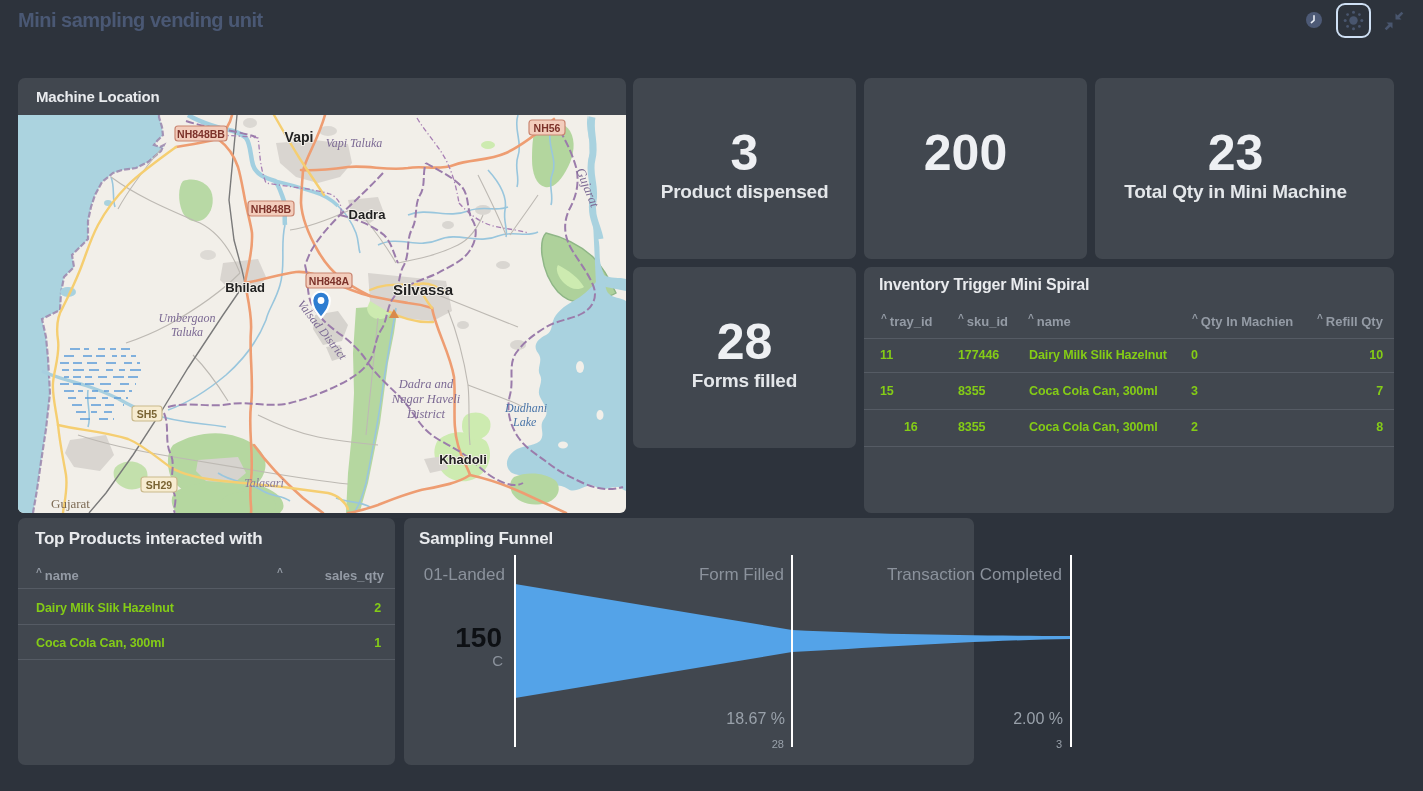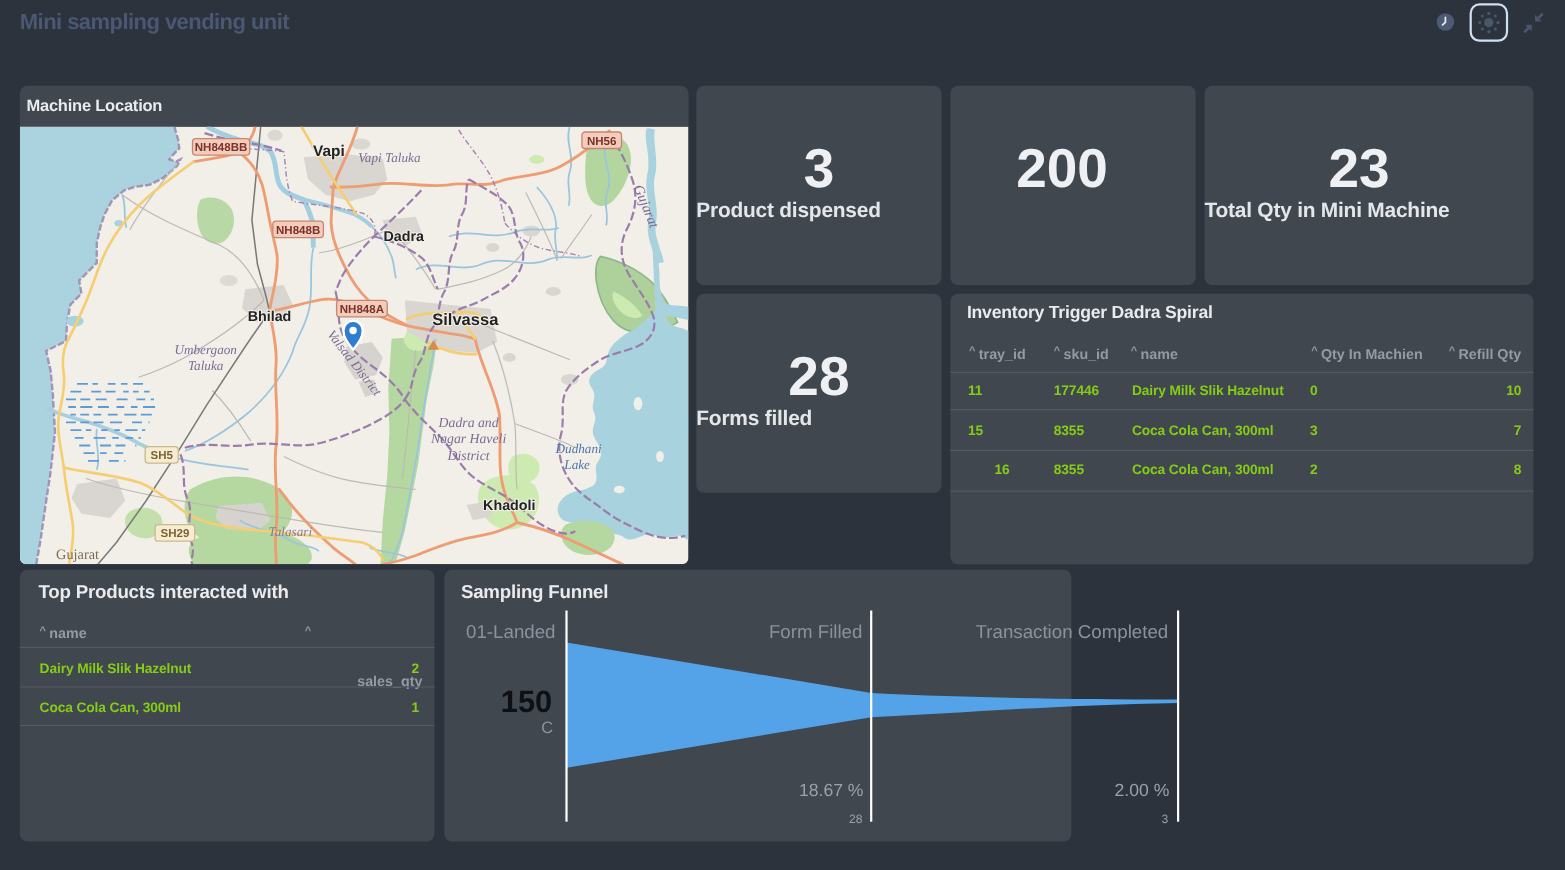--- a/index.html
+++ b/index.html
@@ -1,21 +1,21 @@
 <!DOCTYPE html>
 <html><head>
 <meta charset="utf-8">
 <style>
   * { margin:0; padding:0; box-sizing:border-box; }
   html,body { width:1423px; height:791px; background:#2d333c; font-family:"Liberation Sans", sans-serif; overflow:hidden; }
   .abs { position:absolute; }
   .panel { position:absolute; background:#41474f; border-radius:7px; }
   .ptitle { color:#e9ebee; font-weight:bold; font-size:16px; letter-spacing:-0.2px; }
   .statnum { color:#eef0f3; font-weight:bold; font-size:50px; line-height:1; text-align:center; }
-  .statlbl { color:#e4e7ea; font-weight:bold; font-size:19px; text-align:left; margin-top:3px; line-height:1.2; letter-spacing:-0.2px; }
+  .statlbl { color:#e4e7ea; font-weight:bold; font-size:19px; text-align:center; margin-top:3px; line-height:1.2; letter-spacing:-0.2px; }
   .thead { color:#949ba5; font-size:13px; font-weight:bold; }
   .tcell { color:#84cc16; font-size:12.5px; font-weight:bold; letter-spacing:-0.1px; }
   .caret { color:#949ba5; font-size:10px; font-weight:bold; position:relative; top:-4px; margin-right:3px; }
   .hr { position:absolute; left:0; right:0; height:1px; background:#555b64; }
 </style>
 </head>
 <body>
 
 <div class="abs" style="left:18px; top:9px; font-size:20px; font-weight:bold; color:#4a5874; letter-spacing:-0.5px;">Mini sampling vending unit</div>
 
@@ -42,21 +42,21 @@
 <div class="abs" style="left:1384px; top:11px; width:20px; height:20px;">
   <svg width="20" height="20" viewBox="0 0 20 20">
     <g fill="#49566e">
       <path d="M11.5 8.5 L11.5 2.5 L13.6 4.6 L17.5 0.7 L19.3 2.5 L15.4 6.4 L17.5 8.5 Z"></path>
       <path d="M8.5 11.5 L8.5 17.5 L6.4 15.4 L2.5 19.3 L0.7 17.5 L4.6 13.6 L2.5 11.5 Z"></path>
     </g>
   </svg>
 </div>
 
 <div class="panel" style="left:18px; top:78px; width:608px; height:435px;">
-  <div class="ptitle" style="position:absolute; left:6px; top:10px; font-size:15px;">Machine Location</div>
+  <div class="ptitle" style="position:absolute; left:18px; top:10px; font-size:15px;">Machine Location</div>
   <div class="abs" style="left:0; top:37px; width:608px; height:398px; overflow:hidden; border-radius:0 0 6px 6px;">
 <svg id="mapsvg" width="608" height="398" viewBox="0 0 608 398">
 <rect width="608" height="398" fill="#f2efe9"></rect>
 <path d="M141,0 L141,2 L144,12 L145,20 L139,26 L136,30 L142,32 L146,30 L143,36 L130,47 L118,53 L104,55 L95,58 L84,67 L77,80 L73,92 L70,106 L70,124 L58,136 L54,140 L56,152 L46,162 L43,178 L42,195 L24,204 L28,222 L30,243 L32,278 L28,314 L23,347 L19,375 L15,398 L0,398 L0,0 Z" fill="#abd3df"></path>
 <path d="M141,0 L141,2 L144,12 L145,20 L139,26 L136,30 L142,32 L146,30 L143,36 L130,47 L118,53 L104,55 L95,58 L84,67 L77,80 L73,92 L70,106 L70,124 L58,136 L54,140 L56,152 L46,162 L43,178 L42,195 L24,204 L28,222 L30,243 L32,278 L28,314 L23,347 L19,375 L15,398" fill="none" stroke="#9b86ad" stroke-width="2.2" stroke-dasharray="6 2" opacity="0.85"></path>
 <path d="M165,66 C175,62 188,66 193,76 C197,86 194,98 186,104 C178,109 168,106 164,96 C160,86 160,72 165,66 Z" fill="#b8d9a5"></path>
 <path d="M520,8 C532,4 545,6 552,16 C558,26 556,40 550,52 C544,64 536,74 527,72 C518,70 514,58 514,44 C514,30 515,14 520,8 Z" fill="#b3d69e"></path>
 <path d="M528,118 C545,122 562,130 575,142 C585,152 592,165 598,178 C590,184 578,181 568,185 C558,189 548,185 540,177 C532,168 526,155 524,140 C523,130 524,122 528,118 Z" fill="#aed19b" stroke="#8fb687" stroke-width="1.5"></path>
 <path d="M540,150 C550,155 560,162 566,172 C560,176 552,174 546,168 C540,162 537,154 540,150 Z" fill="#cdebb0"></path>
 <path d="M338,193 L380,190 L376,218 L370,248 L366,278 L362,308 L356,338 L350,368 L342,396 L328,398 L330,358 L334,318 L336,278 L335,238 Z" fill="#b5d7a0"></path>
@@ -273,21 +273,21 @@
   </div>
 </div>
 <div class="panel" style="left:633px; top:267px; width:223px; height:181px;">
   <div class="abs" style="left:0; top:50px; width:223px;">
     <div class="statnum">28</div>
     <div class="statlbl">Forms filled</div>
   </div>
 </div>
 
 <div class="panel" style="left:864px; top:267px; width:530px; height:246px;">
-  <div class="ptitle" style="position:absolute; left:15px; top:9px;">Inventory Trigger Dadra Spiral</div>
+  <div class="ptitle" style="position:absolute; left:15px; top:9px;">Inventory Trigger Mini Spiral</div>
   <div class="abs thead" style="left:17px; top:47px;"><span class="caret">^</span>tray_id</div>
   <div class="abs thead" style="left:94px; top:47px;"><span class="caret">^</span>sku_id</div>
   <div class="abs thead" style="left:164px; top:47px;"><span class="caret">^</span>name</div>
   <div class="abs thead" style="left:328px; top:47px;"><span class="caret">^</span>Qty In Machien</div>
   <div class="abs thead" style="left:453px; top:47px;"><span class="caret">^</span>Refill Qty</div>
   <div class="hr" style="top:71px;"></div>
   <div class="abs tcell" style="left:16px; top:81px;">11</div>
   <div class="abs tcell" style="left:94px; top:81px;">177446</div>
   <div class="abs tcell" style="left:165px; top:81px;">Dairy Milk Slik Hazelnut</div>
   <div class="abs tcell" style="left:327px; top:81px;">0</div>
@@ -304,21 +304,21 @@
   <div class="abs tcell" style="left:165px; top:153px;">Coca Cola Can, 300ml</div>
   <div class="abs tcell" style="left:327px; top:153px;">2</div>
   <div class="abs tcell" style="right:11px; top:153px;">8</div>
   <div class="hr" style="top:179px;"></div>
 </div>
 
 <div class="panel" style="left:18px; top:518px; width:377px; height:247px;">
   <div class="ptitle" style="position:absolute; left:17px; top:11px; font-size:17px;">Top Products interacted with</div>
   <div class="abs thead" style="left:18px; top:50px;"><span class="caret">^</span>name</div>
   <div class="abs thead" style="left:259px; top:50px;"><span class="caret">^</span></div>
-  <div class="abs thead" style="right:11px; top:50px;margin-top:44px;">sales_qty</div>
+  <div class="abs thead" style="right:11px; top:50px;">sales_qty</div>
   <div class="hr" style="top:70px;"></div>
   <div class="abs tcell" style="left:18px; top:83px;">Dairy Milk Slik Hazelnut</div>
   <div class="abs tcell" style="right:14px; top:83px;">2</div>
   <div class="hr" style="top:106px;"></div>
   <div class="abs tcell" style="left:18px; top:118px;">Coca Cola Can, 300ml</div>
   <div class="abs tcell" style="right:14px; top:118px;">1</div>
   <div class="hr" style="top:141px;"></div>
 </div>
 
 <div class="panel" style="left:404px; top:518px; width:570px; height:247px;">

